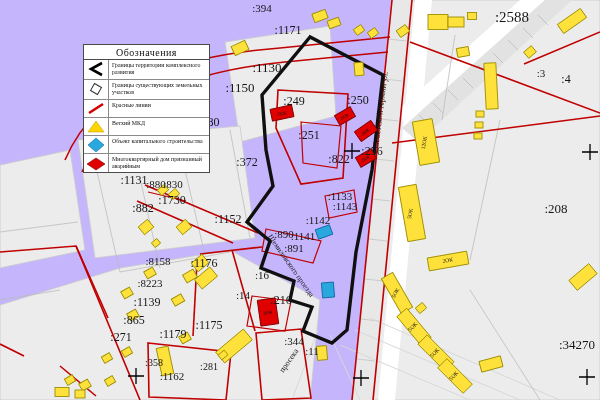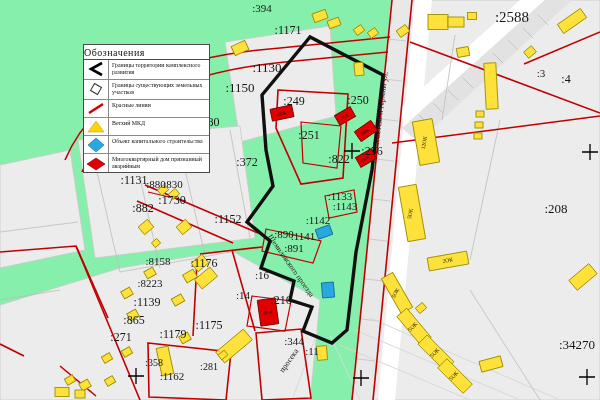--- a/index.html
+++ b/index.html
@@ -1,22 +1,22 @@
 <!DOCTYPE html>
 <html><head>
 <meta charset="utf-8">
 <style>
   html,body{margin:0;padding:0;}
   body{width:600px;height:400px;background:#fff;font-family:"Liberation Serif",serif;}
-  .stage{position:relative;width:600px;height:400px;overflow:hidden;background:#86efac;}
+  .stage{position:relative;width:600px;height:400px;overflow:hidden;background:#c4b5fd;}
   svg.map{position:absolute;left:0;top:0;}
   .map-label{font-family:"Liberation Serif",serif;fill:#161616;}
   .legend{position:absolute;left:83px;top:44px;width:127px;background:#ffffff;
           border:1px solid #4a4a4a;z-index:5;box-sizing:border-box;}
-  .legend-title{font-size:10px;padding:2px 0 1px 0;
+  .legend-title{text-align:center;font-size:10px;padding:2px 0 1px 0;
                 border-bottom:1px solid #4a4a4a;color:#111;letter-spacing:.5px;}
   .legend-row{display:flex;border-bottom:1px solid #8a8a8a;align-items:stretch;}
   .legend-row:last-child{border-bottom:none;}
   .legend-sym{width:24px;min-height:17px;border-right:1px solid #8a8a8a;
               display:flex;align-items:center;justify-content:center;flex:none;}
   .legend-lbl{flex:1;font-size:5.9px;line-height:1.25;padding:2px 2px 2px 3px;color:#111;}
 </style>
 </head>
 <body>
 

